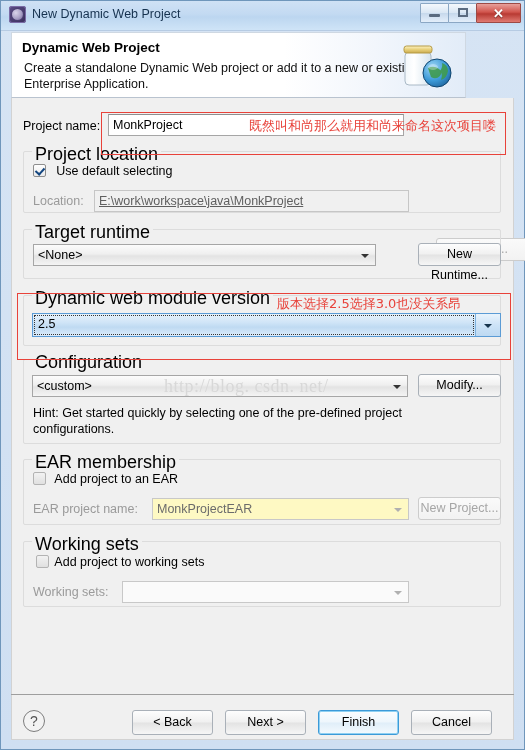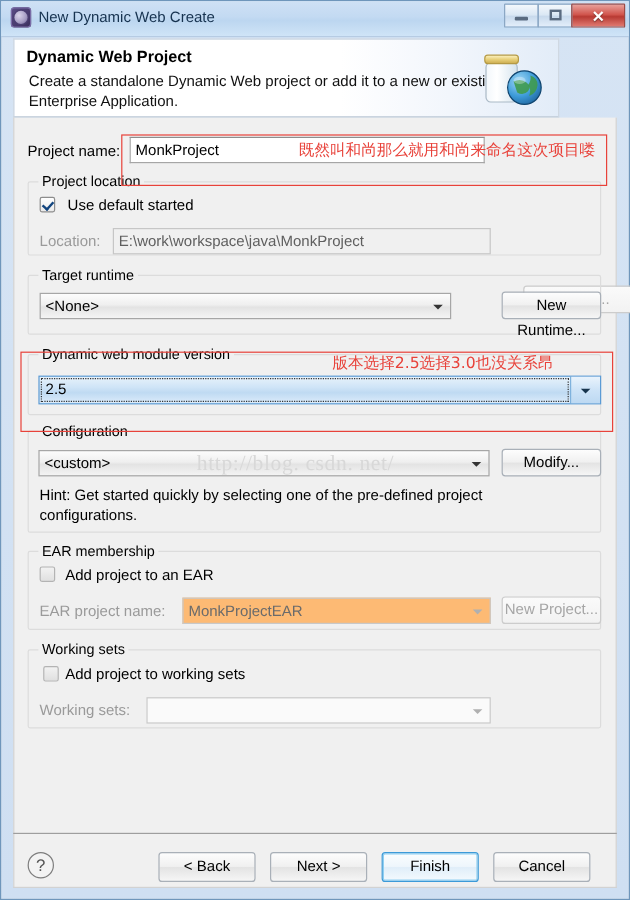--- a/index.html
+++ b/index.html
@@ -92,29 +92,29 @@
 
   .row{position:absolute;}
   .lbl{font-size:12.5px;color:#000;white-space:nowrap;}
   .dim{color:#9a9a9a;}
 
   .txt{
     box-sizing:border-box;height:22px;background:#fff;
     border:1px solid #a6a6a6;border-top-color:#8e8e8e;
     font-size:12.5px;padding:2px 4px;line-height:16px;color:#000;
   }
-  .txt.ro{background:#f0f0f0;color:#5f5f5f;border:1px solid #c6c6c6;}
+  .txt.ro{background:#f0f0f0;color:#5f5f5f;border:1px solid #c6c6c6;text-decoration:underline;}
 
   .grp{
     position:absolute;box-sizing:border-box;
     border:1px solid #dcdcdc;border-radius:2px;background:transparent;
   }
   .grp>.cap{
     position:absolute;top:-8px;left:8px;background:#f0f0f0;padding:0 3px;
-    font-size:12px;color:#000;white-space:nowrap;
+    font-size:18px;color:#000;white-space:nowrap;
   }
 
   .btn{
     box-sizing:border-box;height:23px;
     border:1px solid #a9b0b8;border-radius:3px;
     background:linear-gradient(to bottom,#fdfdfd 0%,#f0f0f0 48%,#e3e3e3 52%,#f6f6f6 100%);
     font-size:12.5px;color:#000;text-align:center;line-height:21px;
     font-family:"Liberation Sans",sans-serif;
   }
   .btn.dis{color:#a6a6a6;border-color:#cccccc;
@@ -124,21 +124,21 @@
     box-sizing:border-box;height:22px;position:relative;
     border:1px solid #a6a6a6;
     background:linear-gradient(to bottom,#fcfcfc 0%,#efefef 45%,#e3e3e3 55%,#f4f4f4 100%);
     font-size:12.5px;padding:2px 4px;line-height:16px;
   }
   .combo .arr{
     position:absolute;right:6px;top:9px;width:0;height:0;
     border-left:4px solid transparent;border-right:4px solid transparent;
     border-top:4px solid #333;
   }
-  .combo.dis{color:#9a9a9a;background:#fdba74;border-color:#c8c8c8;}
+  .combo.dis{color:#9a9a9a;background:#fef9c3;border-color:#c8c8c8;}
   .combo.dis .arr{border-top-color:#b0b0b0;}
   .combo.focused{
     border:1px solid #5b9bd5;
     background:linear-gradient(to bottom,#e7f2fb 0%,#cfe4f7 40%,#bfdaf2 60%,#dcecfb 100%);
   }
   .combo.focused .inner{
     position:absolute;left:1px;top:1px;right:26px;bottom:1px;
     border:1px dotted #333;
   }
   .combo.focused .val{position:absolute;left:5px;top:2px;}
@@ -190,21 +190,21 @@
     background:linear-gradient(to bottom,#fbfdfe 0%,#eef6fc 48%,#e0eef9 52%,#f4fafe 100%);
   }
 </style>
 </head>
 <body>
 
 <div class="window">
 
   <div class="titlebar">
     <div class="title-icon"></div>
-    <div class="title-text">New Dynamic Web Create</div>
+    <div class="title-text">New Dynamic Web Project</div>
     <div class="winbtns">
       <div class="wb min"></div>
       <div class="wb max"></div>
       <div class="wb close">
         <span>✕</span>
       </div>
     </div>
   </div>
 
   <div class="header">
@@ -242,21 +242,21 @@
     <div class="row" style="left:11px;top:21px;">
       <span class="lbl">Project name:</span>
     </div>
     <input class="txt" style="position: absolute; left: 96px; top: 16px; width: 296px;" value="MonkProject">
 
     <div class="grp" style="left:11px;top:53px;width:478px;height:62px;">
       <span class="cap">Project location</span>
     </div>
     <div class="row" style="left:21px;top:66px;">
       <span class="cb checked"></span>
-      <span class="lbl" style="margin-left:7px;">Use default started</span>
+      <span class="lbl" style="margin-left:7px;">Use default selecting</span>
     </div>
     <div class="row" style="left:21px;top:96px;">
       <span class="lbl dim">Location:</span>
     </div>
     <input class="txt ro" style="position: absolute; left: 82px; top: 92px; width: 315px;" readonly="" value="E:\work\workspace\java\MonkProject">
     <div class="btn dis" style="position:absolute;left:424px;top:92px;width:92px;margin-top:48px;">Browse...</div>
 
     <div class="grp" style="left:11px;top:131px;width:478px;height:50px;">
       <span class="cap">Target runtime</span>
     </div>

